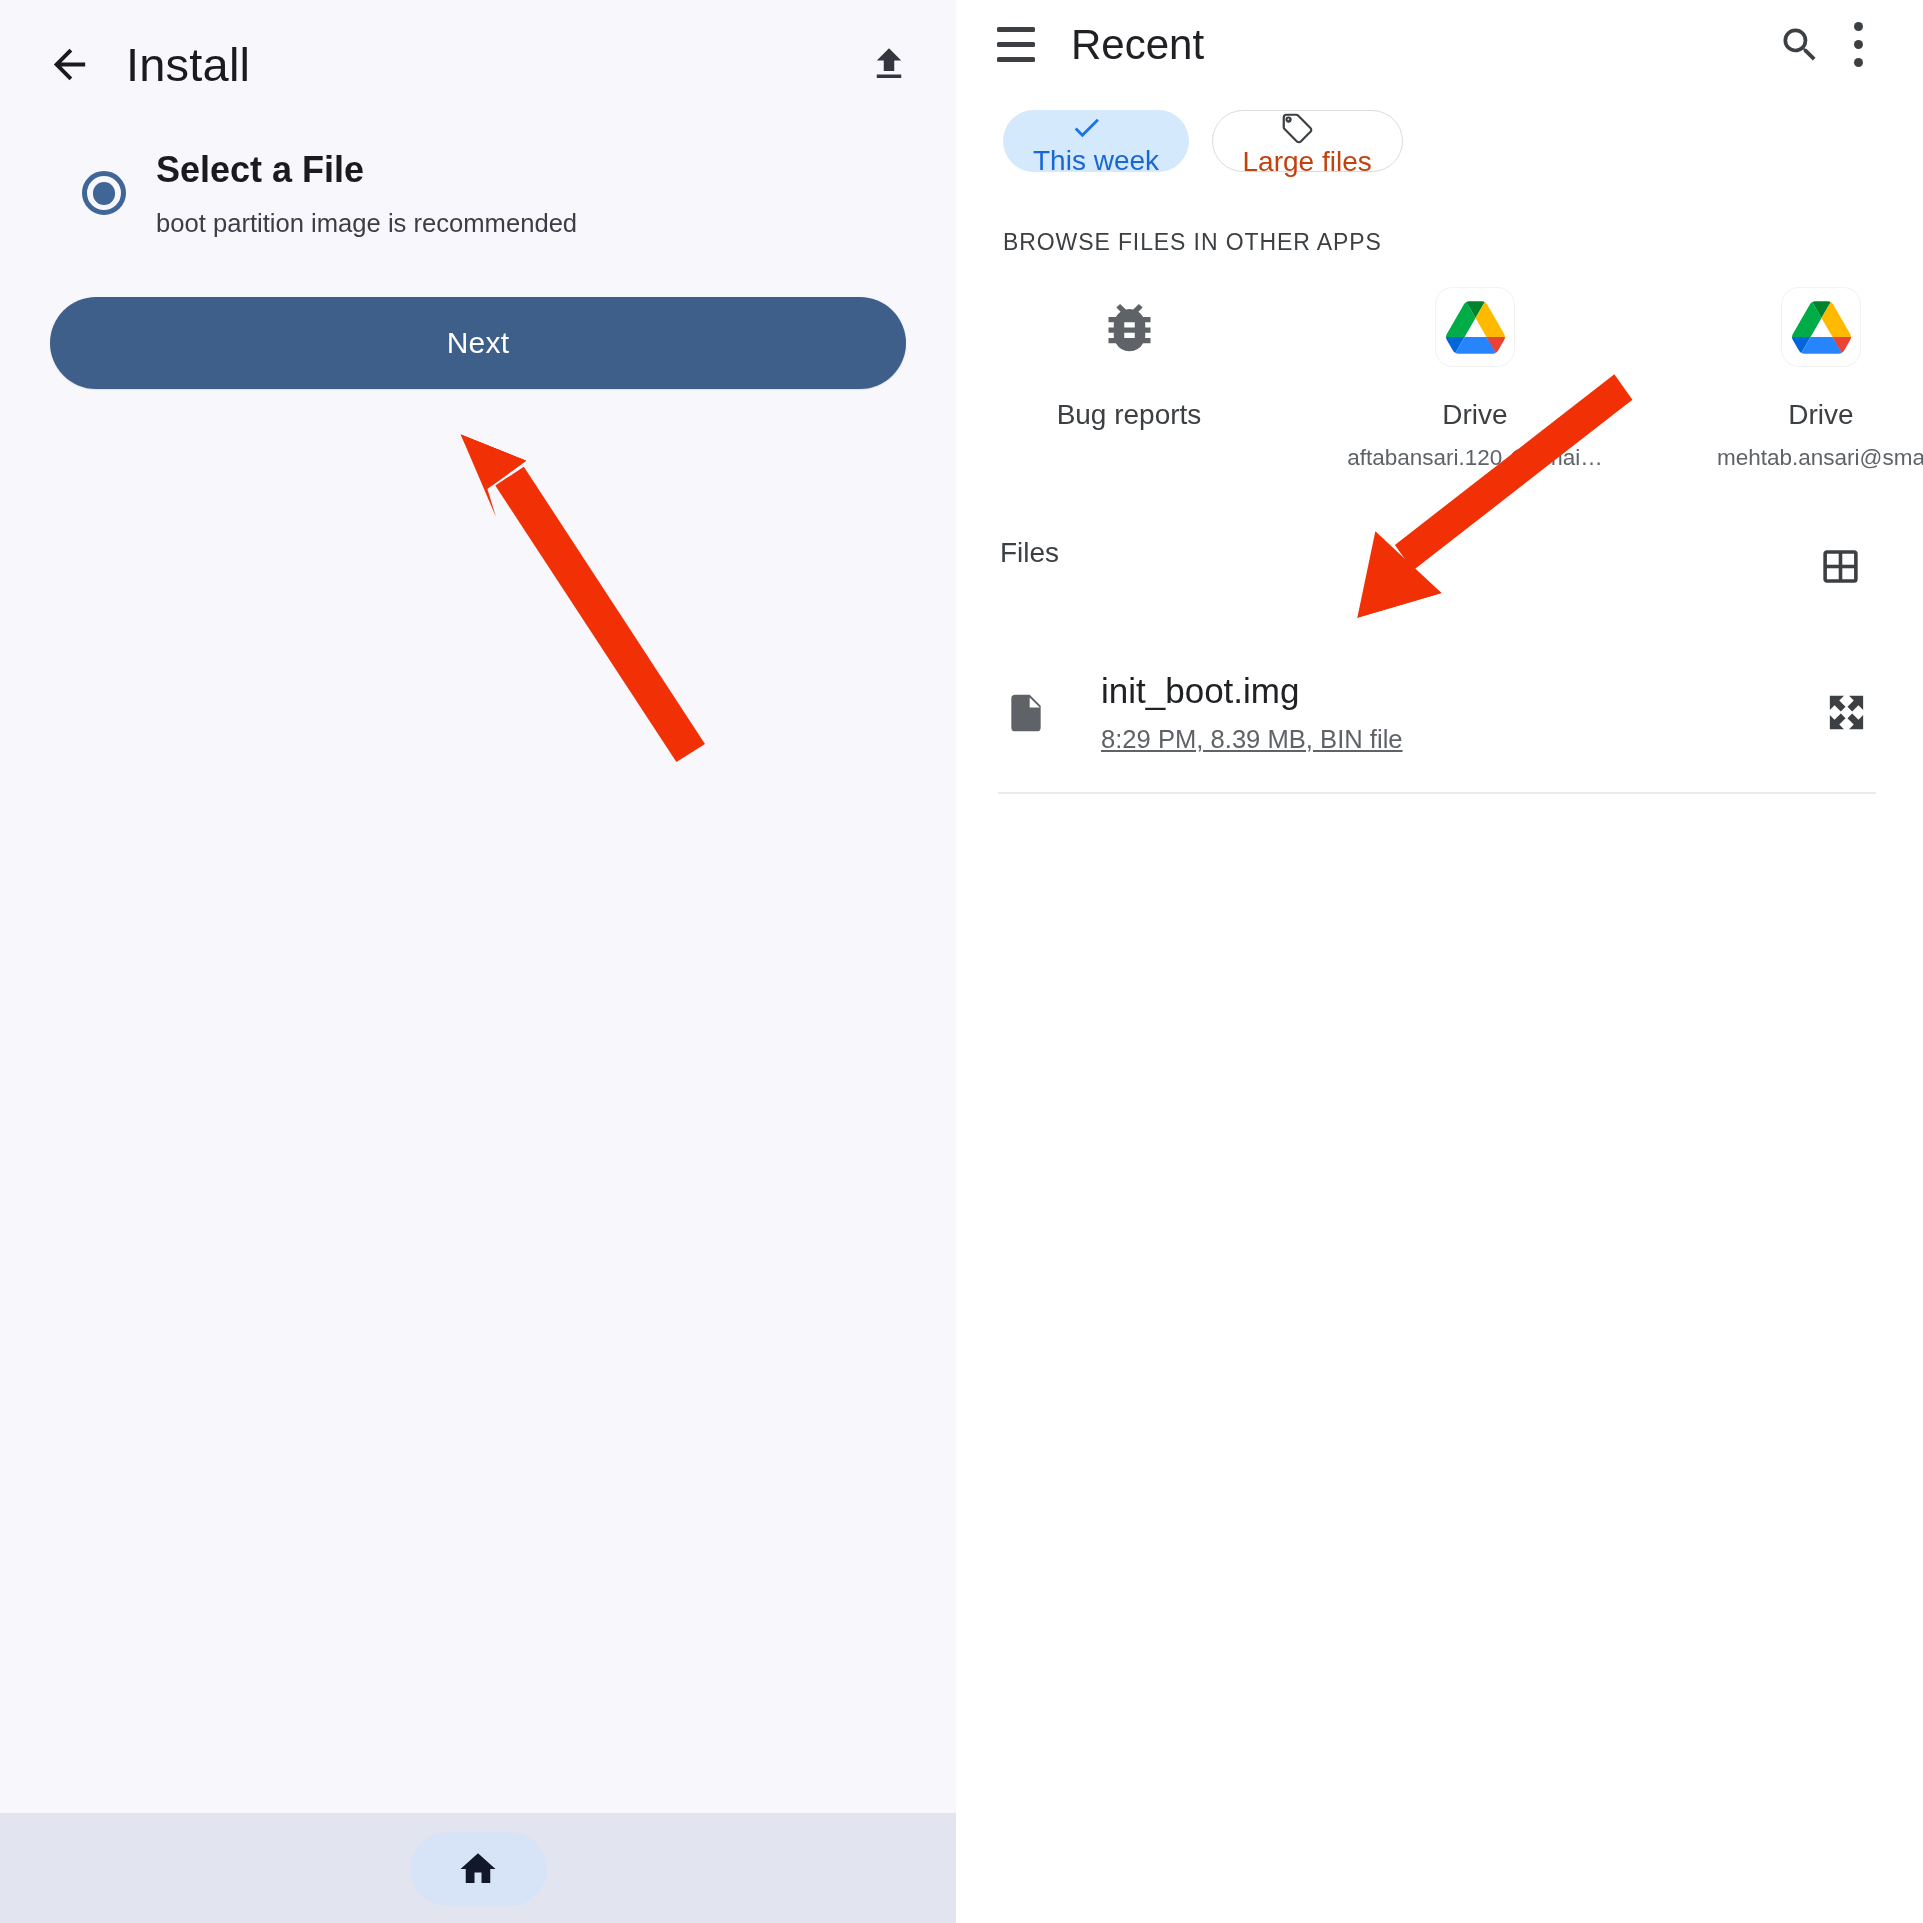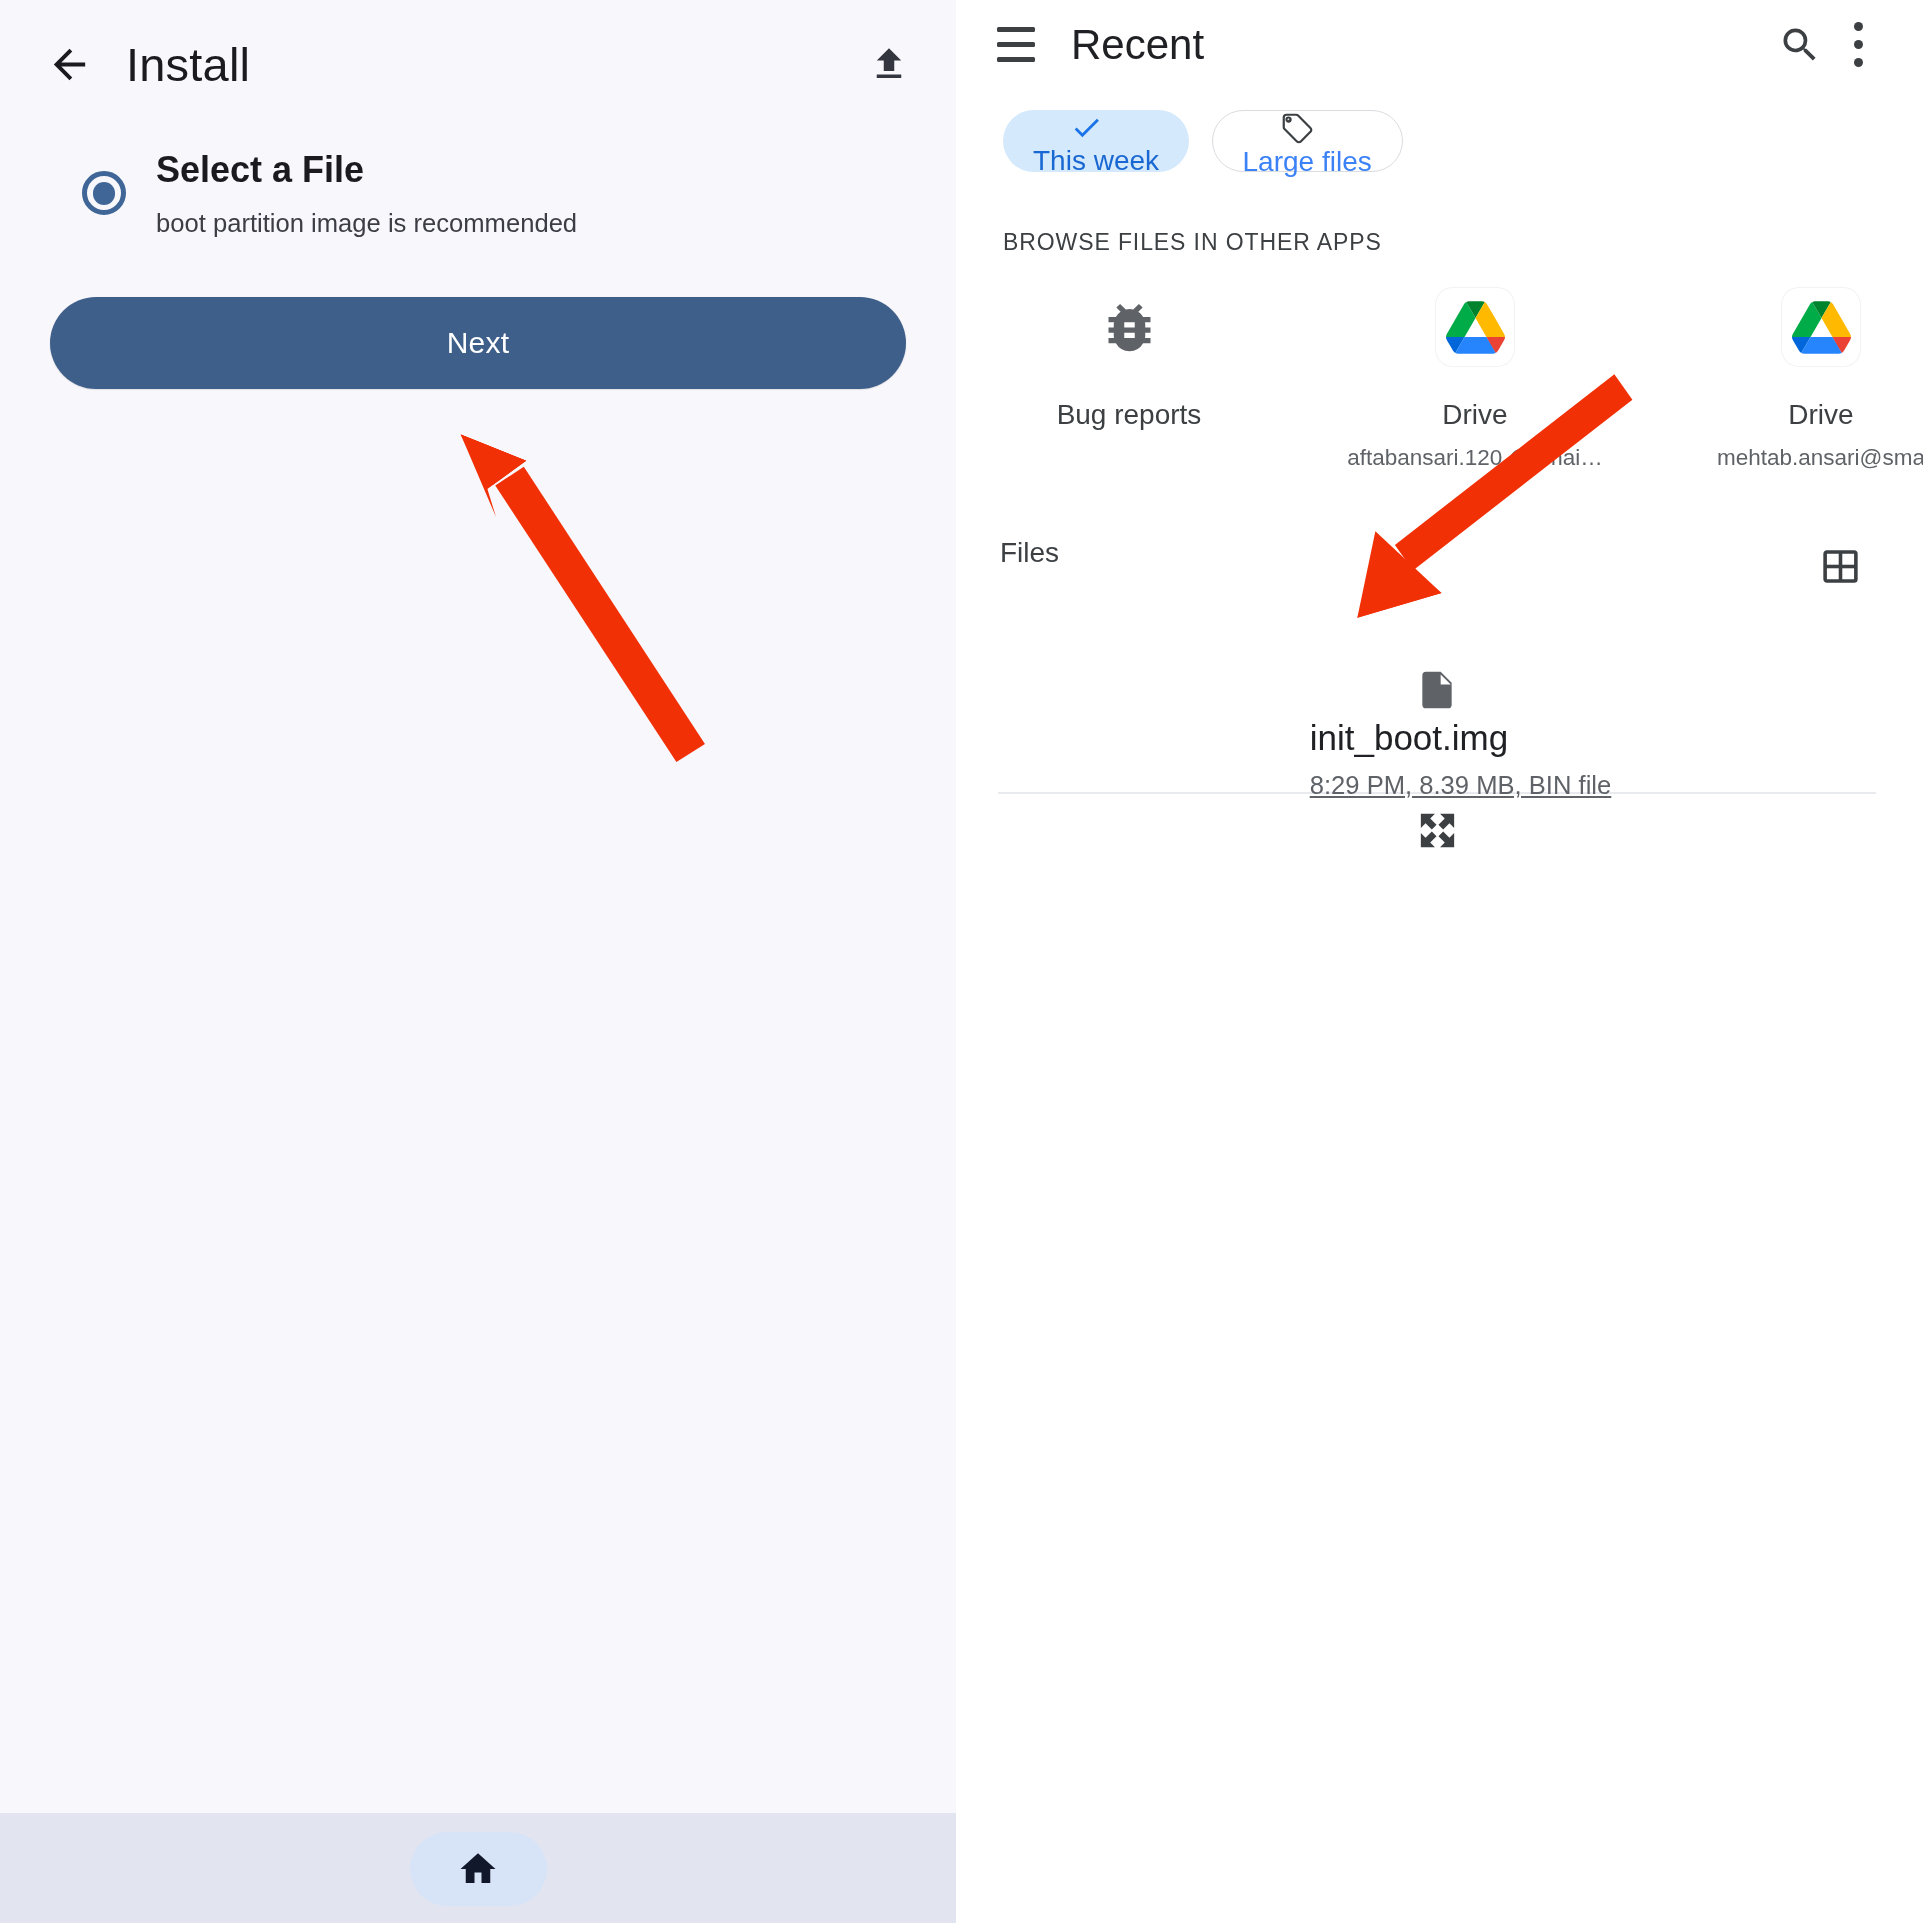--- a/index.html
+++ b/index.html
@@ -241,21 +241,21 @@
     white-space: nowrap;
     flex-direction: column;
   }
   .chip.selected {
     background: #D4E9FB;
     color: #1967D2;
     border: none;
   }
   .chip.unselected {
     background: #ffffff;
-    color: #3b82f6;
+    color: #c2410c;
     border: 1.5px solid #DADCE0;
   }
   .chip .chip-icon {
     width: 35px;
     height: 35px;
     display: flex;
     align-items: center;
     justify-content: center;
     margin-right: 19.5px;
     flex: 0 0 auto;
@@ -321,21 +321,20 @@
   }
   .files-header-spacer { flex: 1 1 auto; }
 
   .file-list { margin-top: 66px; }
   .file-row {
     display: flex;
     align-items: center;
     padding: 0 48px 0 42px;
     height: 102px;
     cursor: pointer;
-    flex-direction: column;
   }
   .file-type-icon {
     width: 56px;
     height: 56px;
     display: flex;
     align-items: center;
     justify-content: center;
     flex: 0 0 auto;
   }
   .file-meta {

